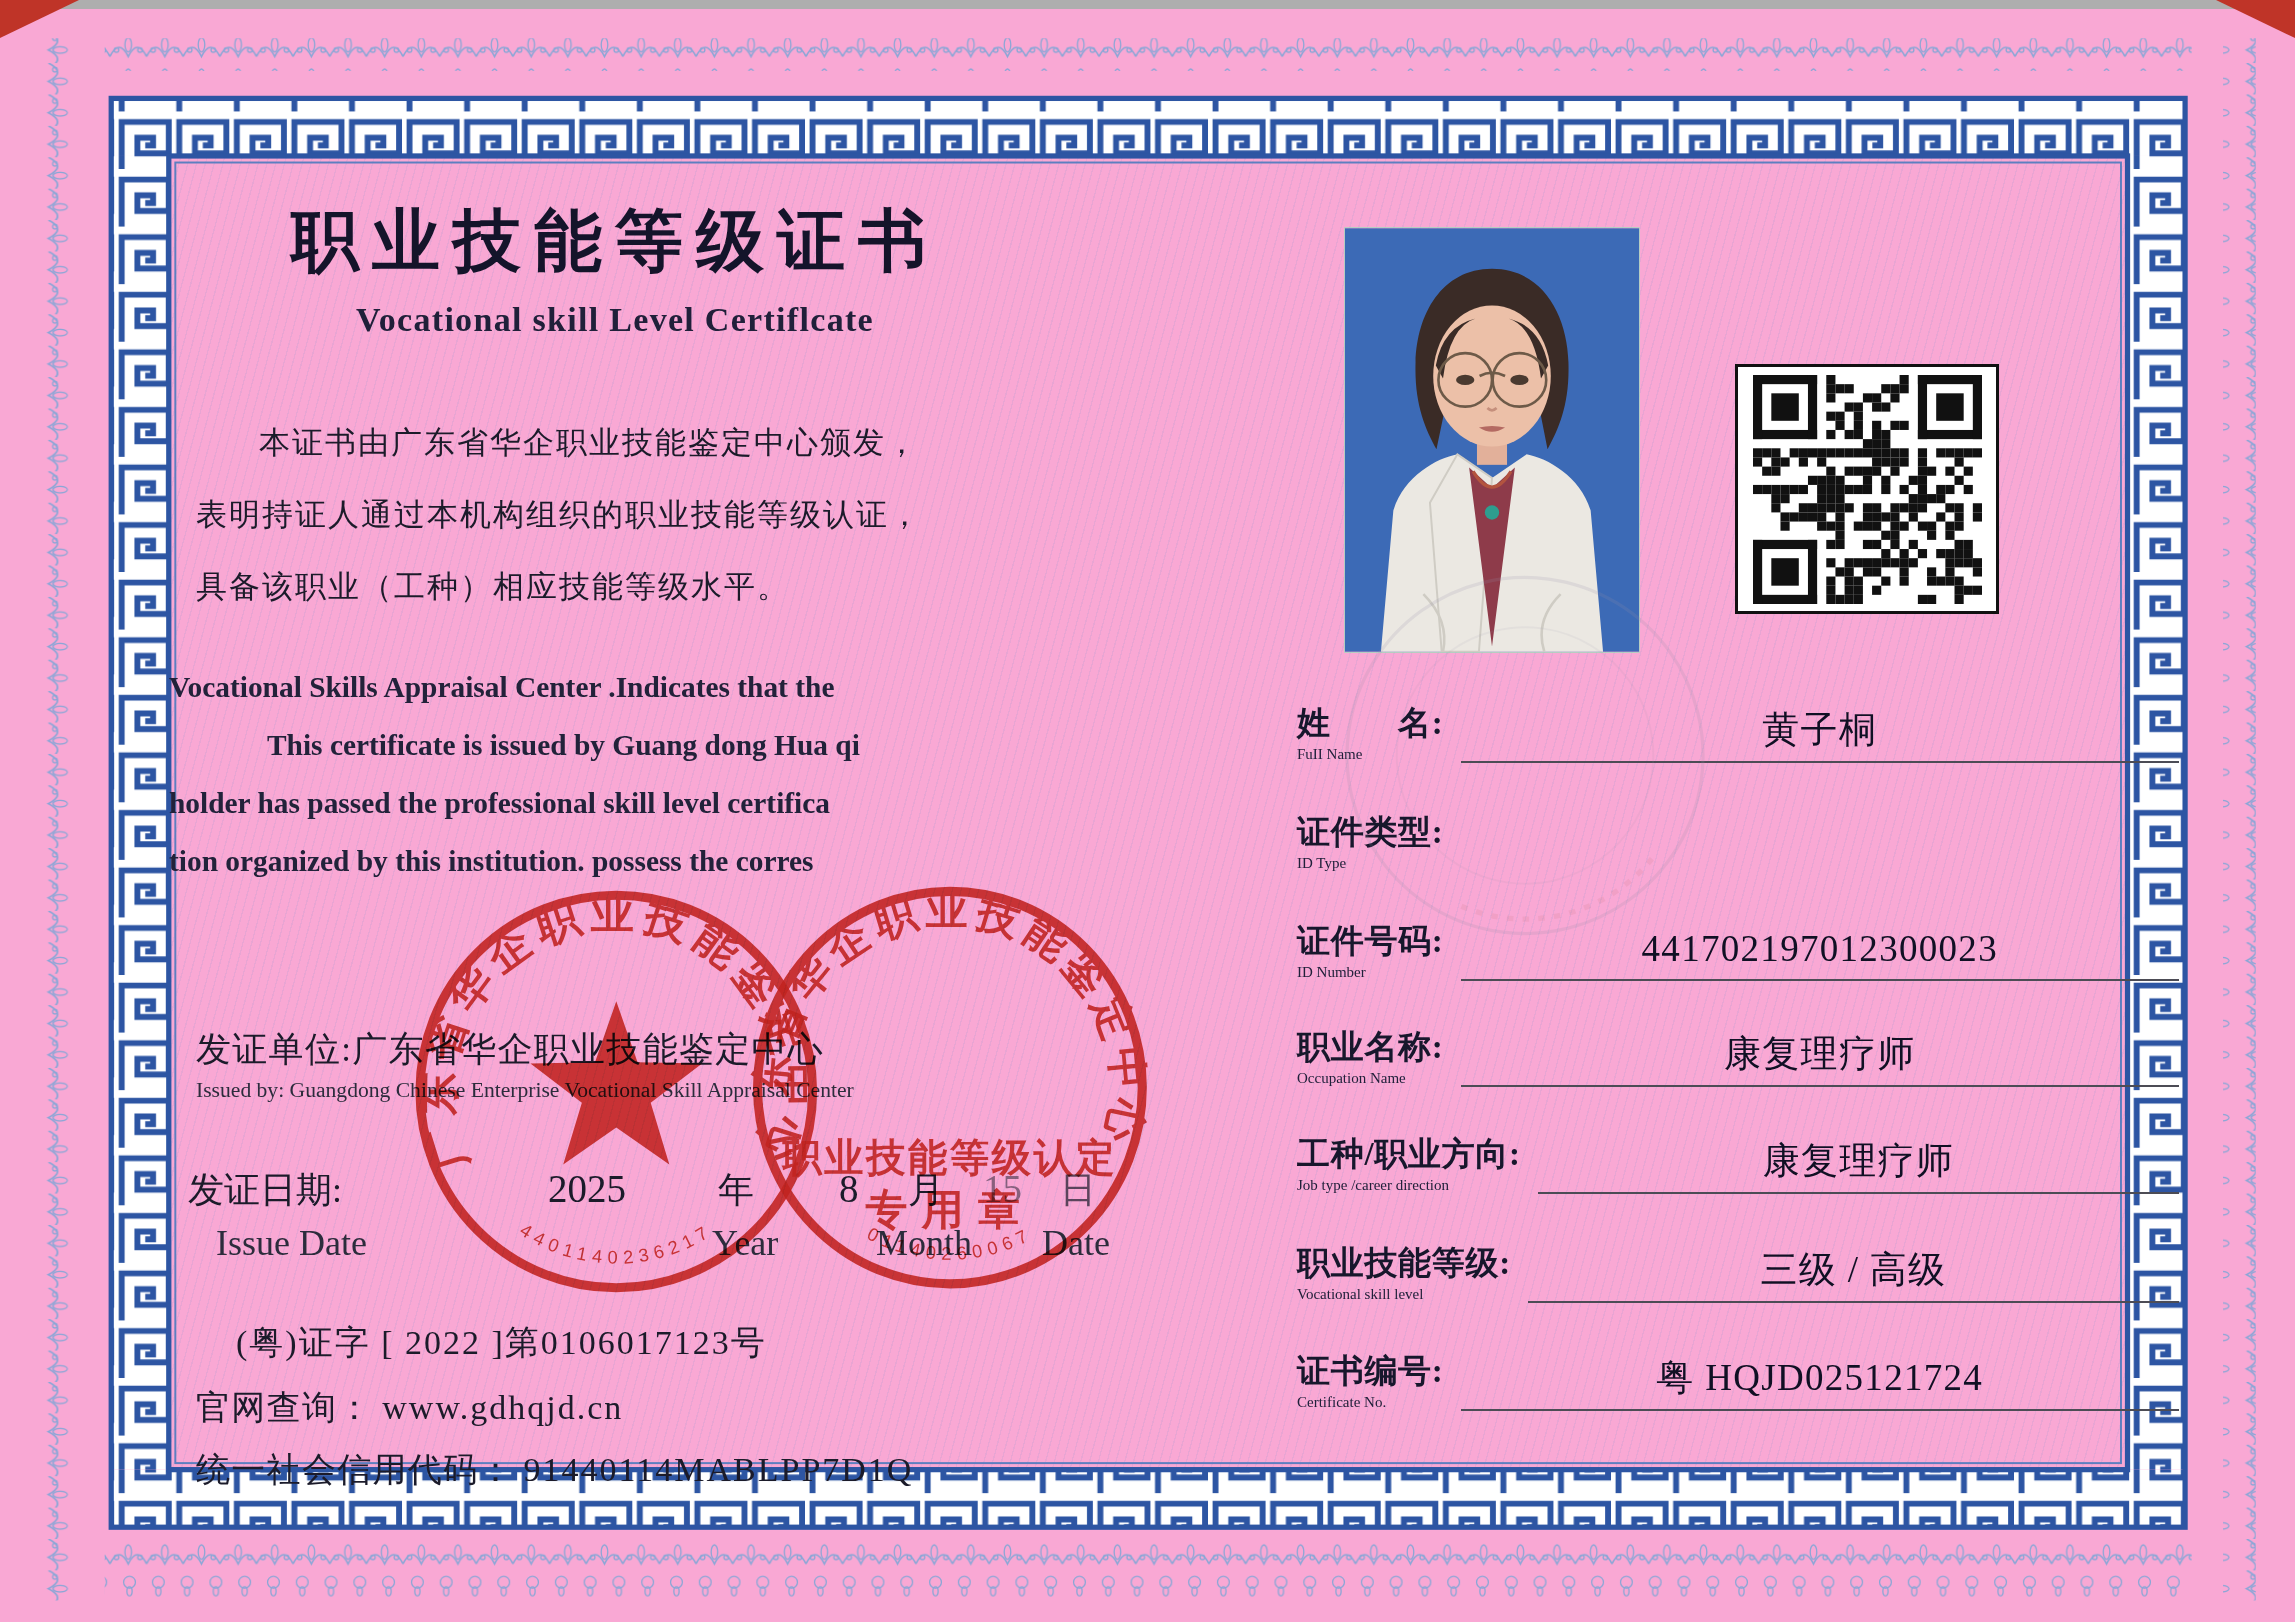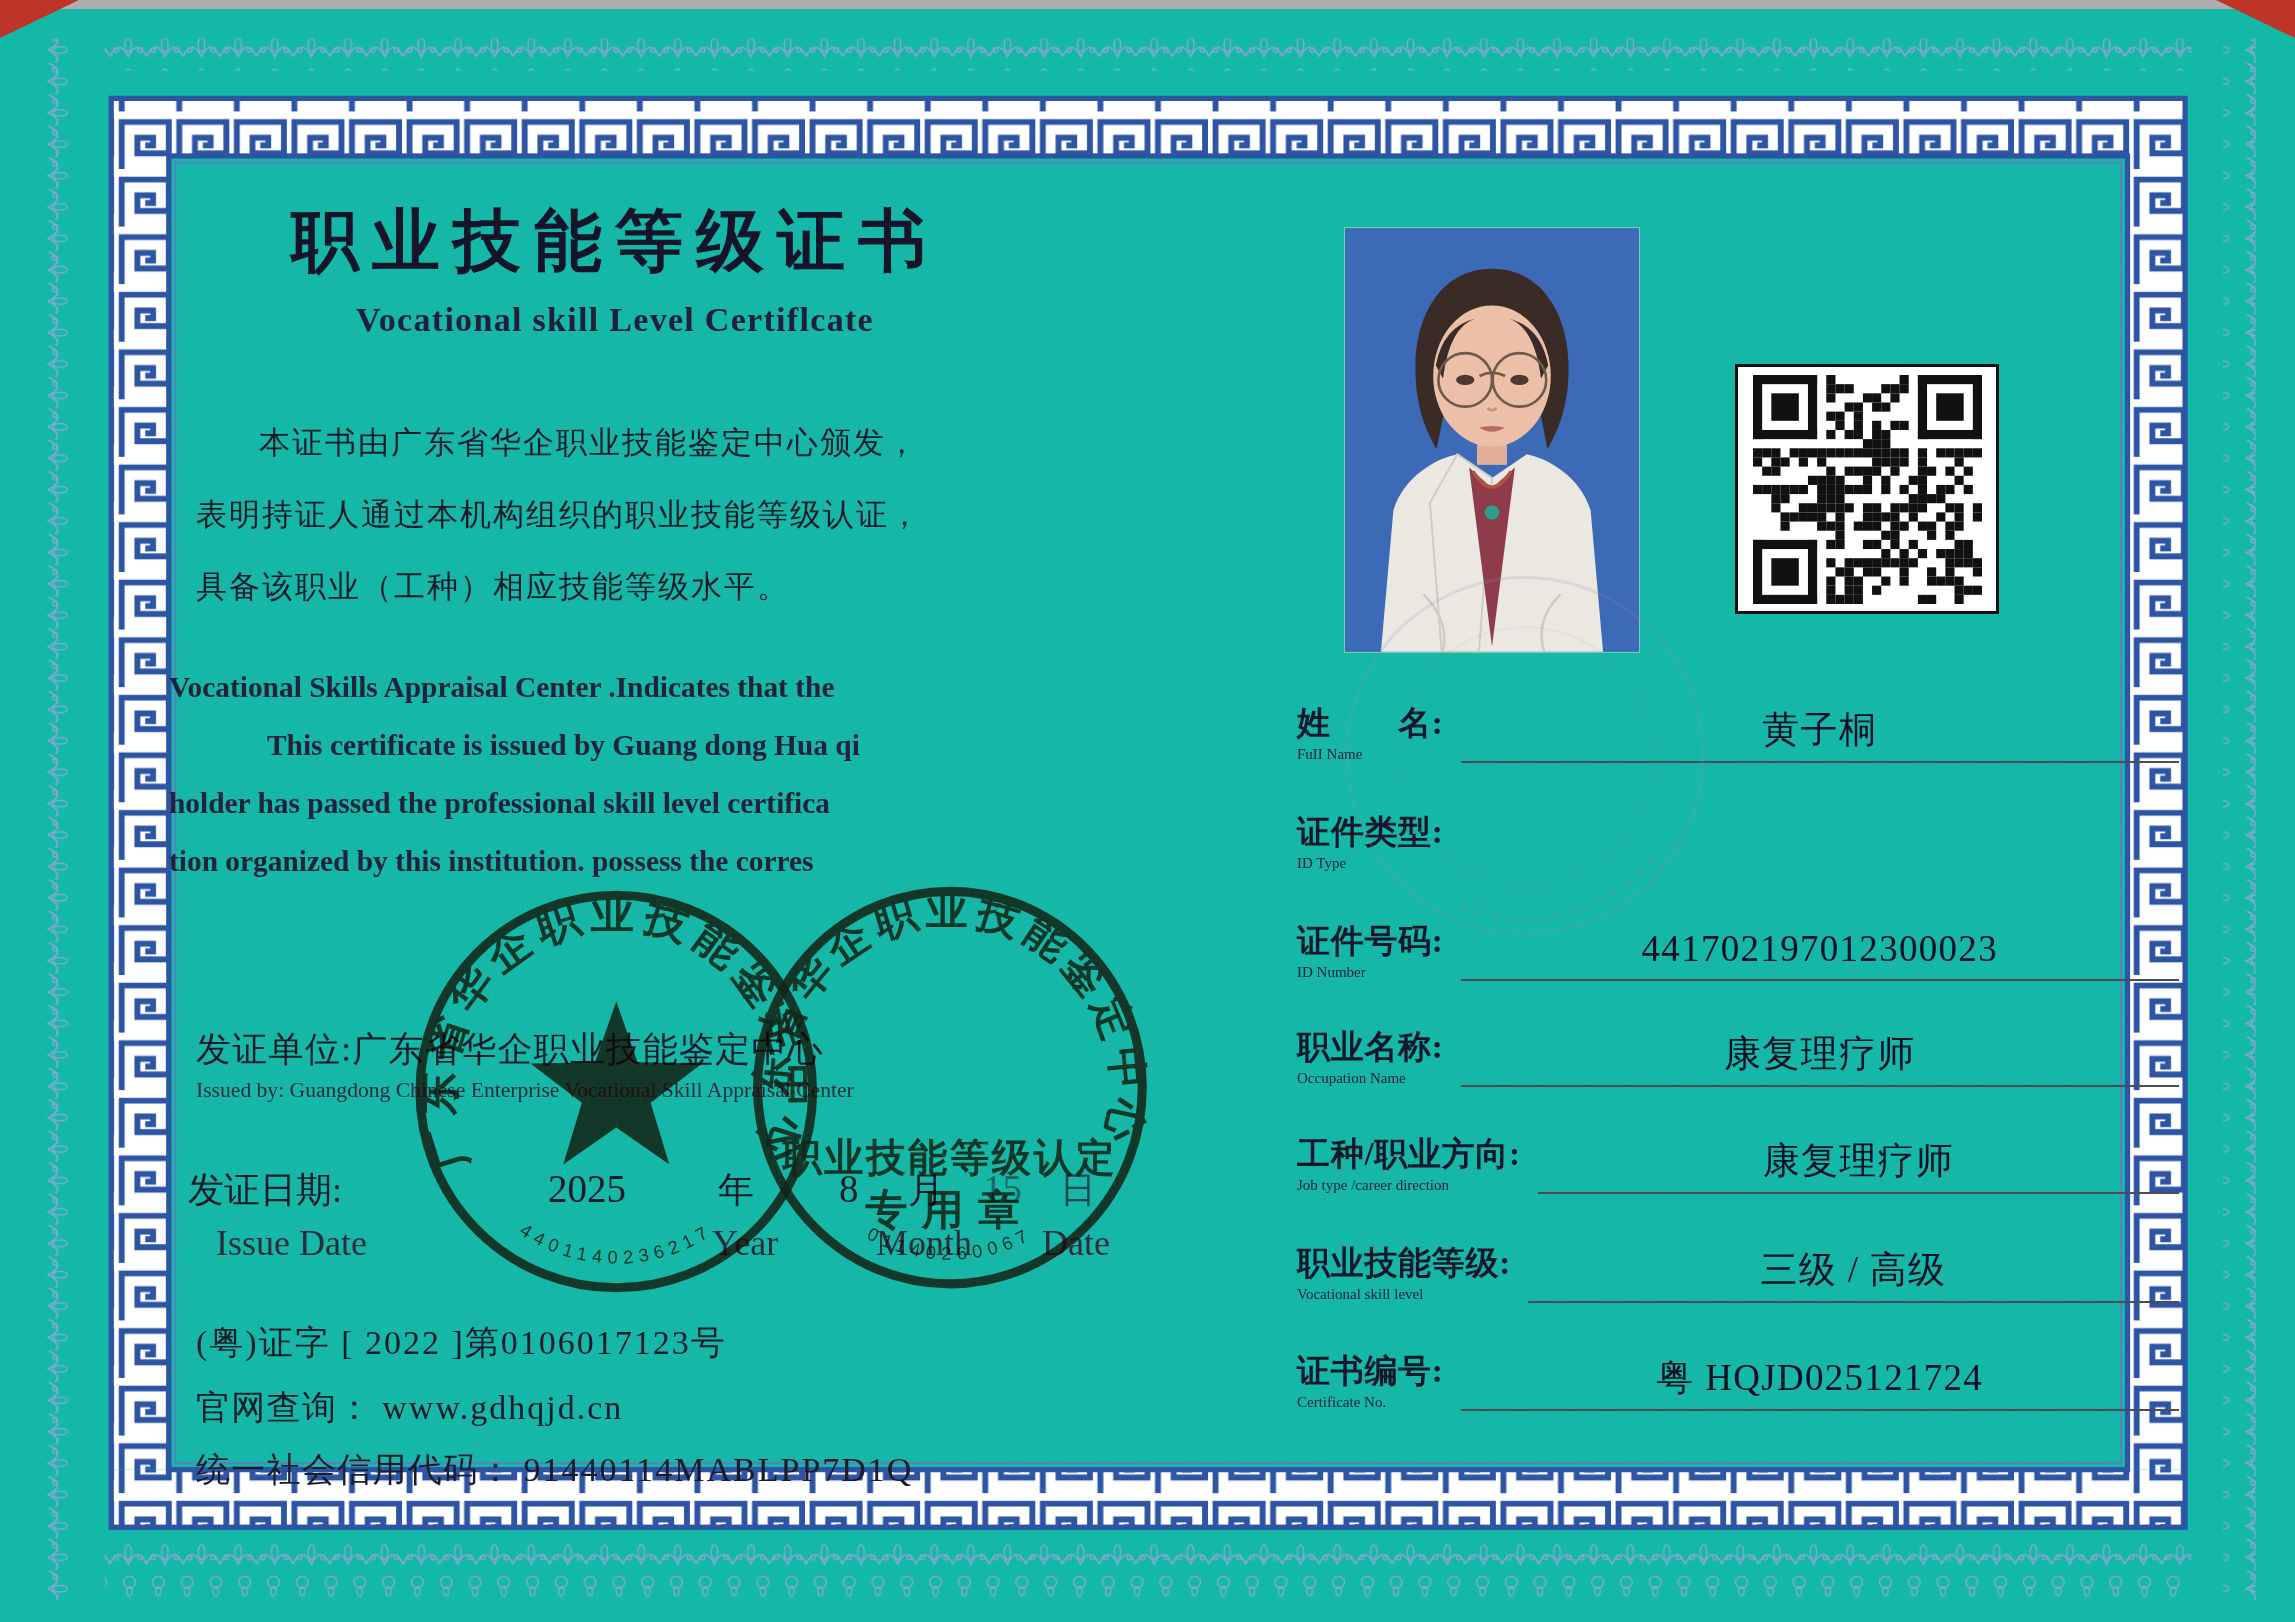--- a/index.html
+++ b/index.html
@@ -1,16 +1,16 @@
 <!DOCTYPE html>
 <html style="font-size:10.5px"><head>
 <meta charset="utf-8">
 <style>
   html,body{margin:0;padding:0;background:#e8e8e8;}
-  .page{position:relative;width:2295px;height:1623px;background:#14b8a6;overflow:hidden;
+  .page{position:relative;width:2295px;height:1623px;background:#f9a8d4;overflow:hidden;
         font-family:"Liberation Serif", serif;color:#1b1b2a;}
   .top-gray{position:absolute;left:0;top:0;width:100%;height:9.2px;background:#aeaeae;}
   .corner-red{position:absolute;top:0;width:79px;height:38px;background:#bf3428;}
   .corner-red.tl{left:0;clip-path:polygon(0 0,100% 0,0 100%);}
   .corner-red.tr{right:0;clip-path:polygon(0 0,100% 0,100% 100%);}
   .texture{position:absolute;left:171px;top:158px;width:1954px;height:1310px;z-index:0;
     background:repeating-linear-gradient(105deg, rgba(120,145,205,0.13) 0 1.3px, rgba(255,255,255,0) 1.3px 8.5px);}
   svg.borders{position:absolute;left:0;top:0;z-index:1;}
   .content{position:absolute;left:0;top:0;width:100%;height:100%;z-index:2;}
   .stamps{position:absolute;left:0;top:0;z-index:3;pointer-events:none;mix-blend-mode:multiply;}
@@ -122,21 +122,21 @@
       <span style="left:839px;top:1166px;font-size:39px;">8</span>
       <span style="left:908px;top:1166px;">月</span>
       <span style="left:983px;top:1166px;font-size:39px;opacity:.5;">15</span>
       <span style="left:1060px;top:1166px;opacity:.7;">日</span>
       <span class="dl-en" style="left:216px;top:1222px;">Issue Date</span>
       <span class="dl-en" style="left:712px;top:1222px;">Year</span>
       <span class="dl-en" style="left:876px;top:1222px;">Month</span>
       <span class="dl-en" style="left:1042px;top:1222px;">Date</span>
     </div>
 
-    <div class="footer-line" style="top:1320px;">
+    <div class="footer-line" style="top:1320px;margin-left:40px;">
       <span class="num">(粤)证字 [ 2022 ]第0106017123号</span>
     </div>
     <div class="footer-line" style="top:1385px;">
       <span>官网查询：</span>
       <span class="num">www.gdhqjd.cn</span>
     </div>
     <div class="footer-line" style="top:1447px;">
       <span>统一社会信用代码：</span>
       <span class="num">91440114MABLPP7D1Q</span>
     </div>

